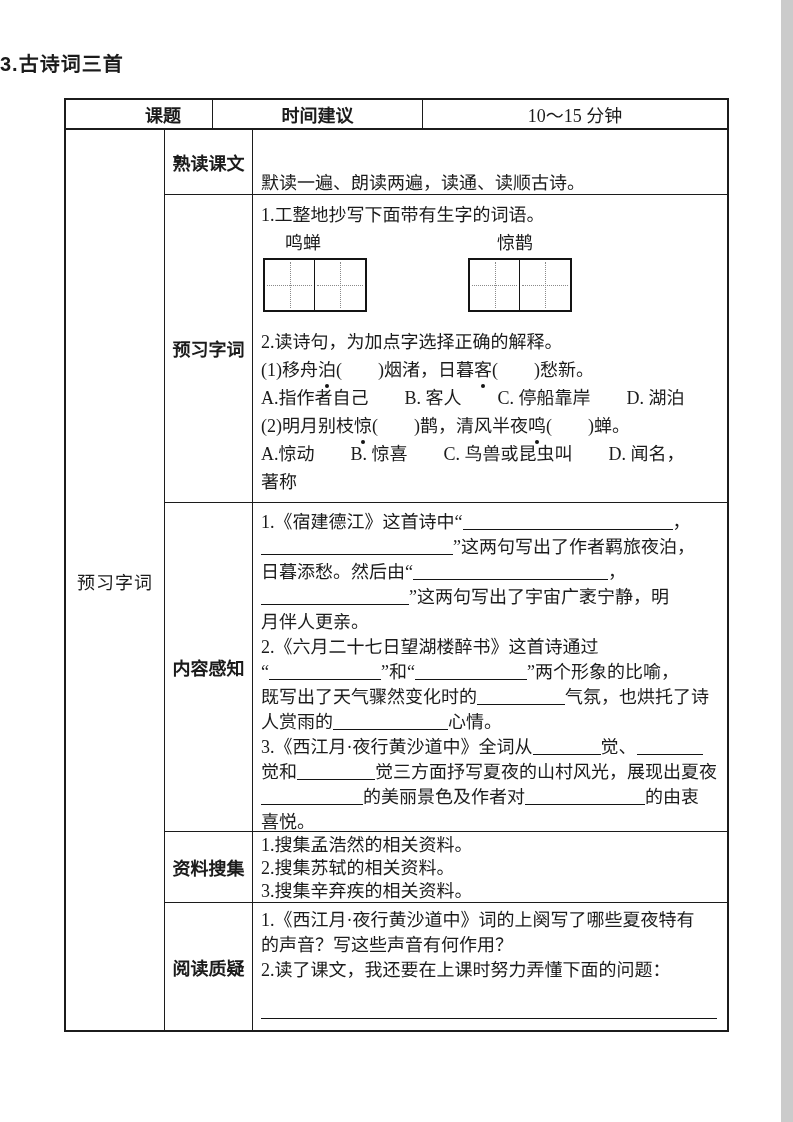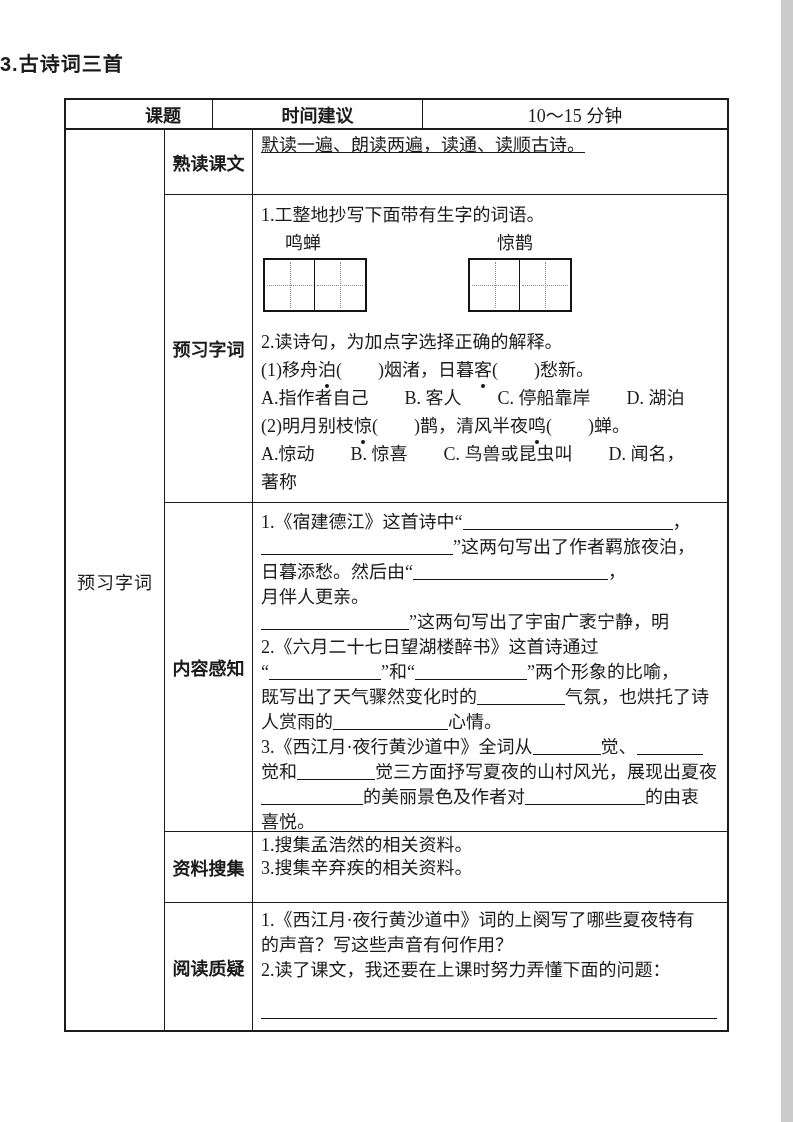--- a/index.html
+++ b/index.html
@@ -32,21 +32,21 @@
   .leftcol{width:99px;border-right:1px solid #1c1c1c;box-sizing:border-box;
     display:flex;align-items:center;justify-content:center;font-size:18px;letter-spacing:1px;}
   .rowscol{flex:1;display:flex;flex-direction:column;}
   .row{display:flex;border-bottom:1px solid #1c1c1c;box-sizing:border-box;overflow:hidden;}
   .row:last-child{border-bottom:none;}
   .rlabel{width:88px;border-right:1px solid #1c1c1c;box-sizing:border-box;
     display:flex;align-items:center;justify-content:center;
     font-family:"Liberation Sans","DejaVu Sans",sans-serif;font-weight:bold;font-size:18px;flex-shrink:0;}
   .rcontent{flex:1;box-sizing:border-box;padding:6px 6px 0 8px;font-size:18px;overflow:hidden;}
   .row-shudu{height:66px;}
-  .row-shudu .rcontent{display:flex;align-items:flex-start;padding-top:0;text-decoration:underline;}
+  .row-shudu .rcontent{display:flex;align-items:flex-end;padding-top:0;}
   .row-yuxi{height:314px;}
   .row-yuxi .rcontent{line-height:28px;}
   .row-ganzhi{height:336px;}
   .row-ganzhi .rcontent{line-height:25px;padding-top:7px;}
   .row-ziliao{height:72px;}
   .row-ziliao .rcontent{line-height:23px;padding-top:2px;}
   .row-zhiyi{height:132px;}
   .row-zhiyi .rcontent{line-height:25px;padding-top:5px;}
   .line{white-space:pre-wrap;}
   .blank{display:inline-block;border-bottom:1px solid #141414;height:17px;vertical-align:-2px;}
@@ -113,36 +113,37 @@
             <div class="line"><span>A.惊动　　B. 惊喜　　C. 鸟兽或昆虫叫　　D. 闻名，</span></div>
             <div class="line"><span>著称</span></div>
           </div>
         </div>
         <div class="row row-ganzhi">
           <div class="rlabel">内容感知</div>
           <div class="rcontent">
             <div class="line"><span>1.《宿建德江》这首诗中“</span><span class="blank" style="width: 210px;"></span><span>，</span></div>
             <div class="line"><span class="blank" style="width: 192px;"></span><span>”这两句写出了作者羁旅夜泊，</span></div>
             <div class="line"><span>日暮添愁。然后由“</span><span class="blank" style="width: 195px;"></span><span>，</span></div>
+            <div class="line"><span class="blank" style="width: 148px;"></span><span>”这两句写出了宇宙广袤宁静，明</span></div>
             <div class="line"><span>月伴人更亲。</span></div>
-            <div class="line"><span class="blank" style="width: 148px;"></span><span>”这两句写出了宇宙广袤宁静，明</span></div>
             <div class="line"><span>2.《六月二十七日望湖楼醉书》这首诗通过</span></div>
             <div class="line"><span>“</span><span class="blank" style="width: 112px;"></span><span>”和“</span><span class="blank" style="width: 112px;"></span><span>”两个形象的比喻，</span></div>
             <div class="line"><span>既写出了天气骤然变化时的</span><span class="blank" style="width: 88px;"></span><span>气氛，也烘托了诗</span></div>
             <div class="line"><span>人赏雨的</span><span class="blank" style="width: 115px;"></span><span>心情。</span></div>
             <div class="line"><span>3.《西江月·夜行黄沙道中》全词从</span><span class="blank" style="width: 68px;"></span><span>觉、</span><span class="blank" style="width: 66px;"></span></div>
             <div class="line"><span>觉和</span><span class="blank" style="width: 78px;"></span><span>觉三方面抒写夏夜的山村风光，展现出夏夜</span></div>
             <div class="line"><span class="blank" style="width: 102px;"></span><span>的美丽景色及作者对</span><span class="blank" style="width: 120px;"></span><span>的由衷</span></div>
             <div class="line"><span>喜悦。</span></div>
           </div>
         </div>
         <div class="row row-ziliao">
           <div class="rlabel">资料搜集</div>
           <div class="rcontent">
             <div class="line"><span>1.搜集孟浩然的相关资料。</span></div>
+            <div class="line"><span>2.搜集苏轼的相关资料。</span></div>
             <div class="line"><span>3.搜集辛弃疾的相关资料。</span></div>
           </div>
         </div>
         <div class="row row-zhiyi">
           <div class="rlabel">阅读质疑</div>
           <div class="rcontent">
             <div class="line"><span>1.《西江月·夜行黄沙道中》词的上阕写了哪些夏夜特有</span></div>
             <div class="line"><span>的声音？写这些声音有何作用？</span></div>
             <div class="line"><span>2.读了课文，我还要在上课时努力弄懂下面的问题：</span></div>
             <div class="spacer"></div>

